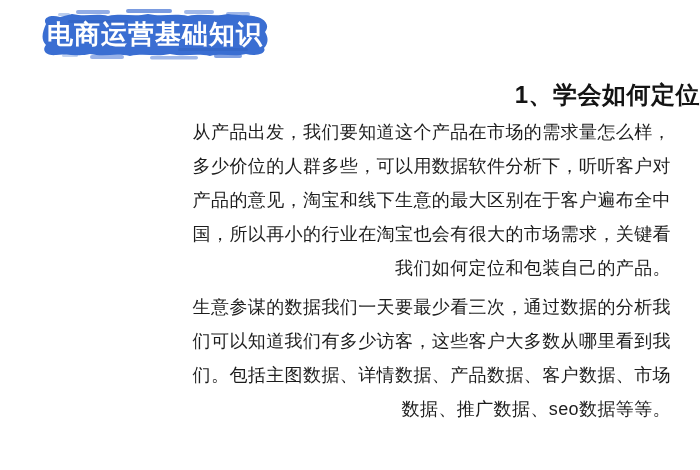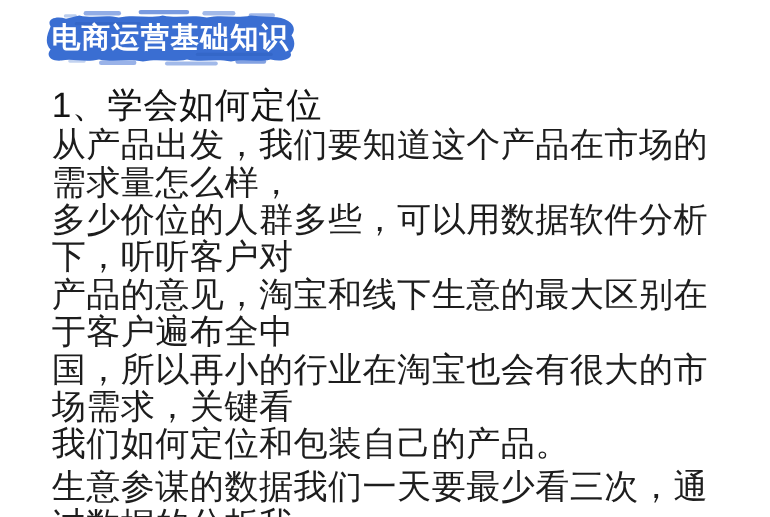--- a/index.html
+++ b/index.html
@@ -12,20 +12,21 @@
   body {
     font-family: "Liberation Sans", "DejaVu Sans", sans-serif;
   }
   .canvas {
     position: relative;
     width: 700px;
     height: 470px;
     background: var(--bg);
     overflow: hidden;
     padding: 8px 0 12px 47px;
+    text-align: right;
   }
   
   .badge {
     position: relative;
     width: 234px;
     height: 52px;
     margin-left: -9px;
   }
   .badge svg {
     position: absolute;
@@ -41,33 +42,33 @@
     justify-content: center;
     font-size: 26px;
     font-weight: bold;
     letter-spacing: 1px;
     color: #ffffff;
     padding-top: 1px;
   }
   
   .section h2 {
     margin-top: 20px;
-    font-size: 32px;
+    font-size: 24px;
     line-height: 30px;
-    font-weight: normal;
+    font-weight: bold;
     color: #141414;
     letter-spacing: 0.5px;
   }
   .section.second h2 {
     margin-top: 24px;
   }
   .section p {
     margin-top: 5px;
     width: 624px;
-    font-size: 31px;
+    font-size: 18px;
     line-height: 34px;
     letter-spacing: 0.4px;
     color: var(--ink);
     white-space: pre-line;
   }
 </style>
 </head>
 <body>
 
 <div class="canvas">

